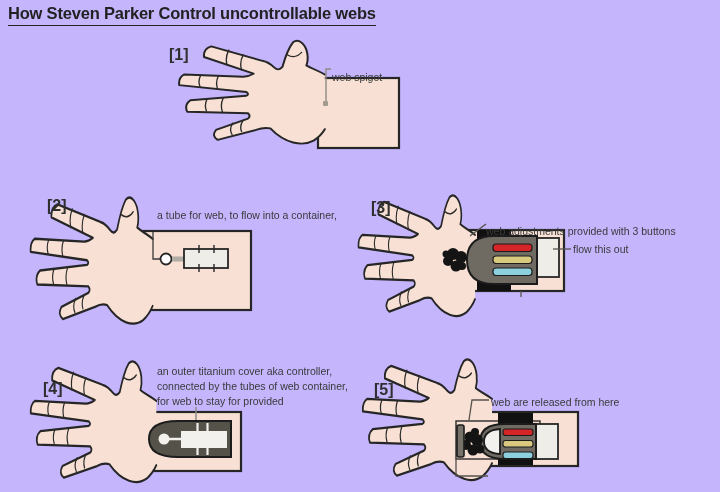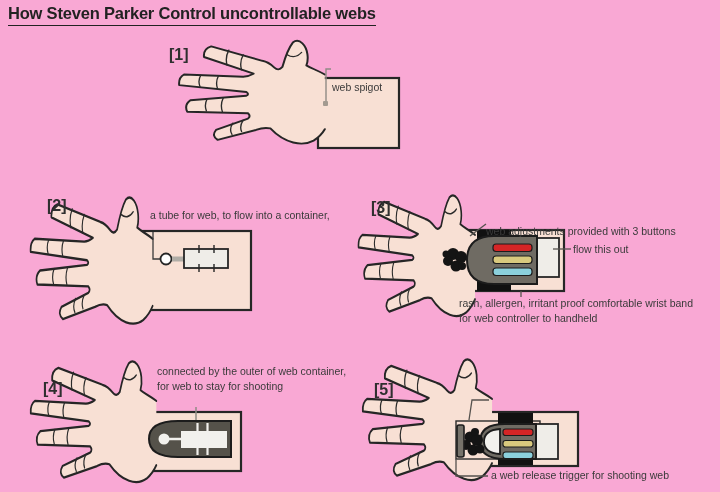--- a/index.html
+++ b/index.html
@@ -1,35 +1,35 @@
 <!DOCTYPE html>
 <html><head>
 <meta charset="utf-8">
 <style>
   html,body{margin:0;padding:0;background:#ffffff;}
   .canvas{
-    position:relative;width:720px;height:492px;background:#f9a8d4;
+    position:relative;width:720px;height:492px;background:#c4b5fd;
     font-family:"Liberation Sans",sans-serif;overflow:hidden;
   }
   .art{position:absolute;left:0;top:0;}
   .title{
     position:absolute;left:8px;top:4px;
     font-size:16.5px;font-weight:bold;letter-spacing:-0.2px;color:#222;
     border-bottom:1.6px solid #222;padding-bottom:2px;white-space:nowrap;
   }
   .lbl{
     position:absolute;font-size:16px;font-weight:bold;color:#2f2f2f;white-space:nowrap;
   }
   .ann{
     position:absolute;font-size:10.5px;line-height:14px;color:#3a3a3a;
     letter-spacing:0px;white-space:nowrap;
   }
   .ann div{white-space:nowrap;}
   .lh15{line-height:15px;}
-  .alignR{text-align:left;}
+  .alignR{text-align:center;}
 </style>
 </head>
 <body>
 
 <div class="canvas">
 
 <svg class="art" width="720" height="492" viewBox="0 0 720 492">
   <defs>
     <g id="hand">
       <path fill="#f8e0d4" stroke="none" d="M186,48 C176,42 169,40 163,36 C166,28 165,14 158,7 Q152,1 146,6 C140,14 136,27 133,38 Q128,44 123,39 C117,33 113,31 108,30 L44,11 Q34,14 35,25 L97,47 Q90,51 84,51 L10,48 Q3,52 4,62 L88,71 Q92,74 88,76 L18,82 Q10,88 14,97 L90,99 Q94,103 90,106 L50,121 Q44,129 52,134 L100,121 Q110,117 118,119 C136,139 158,143 172,135 Q181,129 186,120 Z"></path>
@@ -114,38 +114,35 @@
 </svg>
 
 <div class="title">How Steven Parker Control uncontrollable webs</div>
 
 <div class="lbl" style="left:169px;top:46px">[1]</div>
 <div class="lbl" style="left:47px;top:197px">[2]</div>
 <div class="lbl" style="left:371px;top:199px">[3]</div>
 <div class="lbl" style="left:43px;top:380px">[4]</div>
 <div class="lbl" style="left:374px;top:381px">[5]</div>
 
-<div class="ann" style="left:332px;top:80px">web spigot</div>
+<div class="ann" style="left:332px;top:70px">web spigot</div>
 
 <div class="ann alignR" style="left:150px;top:208px;width:194px">
   <div>a tube for web, to flow into a container,</div>
 </div>
 
 <div class="ann" style="left:486px;top:224px">web adjustments provided with 3 buttons</div>
 
 <div class="ann" style="left:573px;top:242px">
   <div>flow this out</div>
 </div>
 
-<div class="ann lh15" style="left:459px;top:296px">
-  <div>rash, allergen, irritant proof comfortable wrist band</div>
-  <div>for web controller to handheld</div>
+
+<div class="ann lh15" style="left:157px;top:364px">
+  <div>an outer titanium cover aka controller,</div>
+  <div>connected by the tubes of web container,</div>
+  <div>for web to stay for provided</div>
 </div>
 
-<div class="ann lh15" style="left:157px;top:364px">
-  <div>connected by the outer of web container,</div>
-  <div>for web to stay for shooting</div>
-</div>
+<div class="ann" style="left:491px;top:395px">web are released from here</div>
 
-
-<div class="ann" style="left:491px;top:468px">a web release trigger for shooting web</div>
 
 </div>
 
 </body></html>

